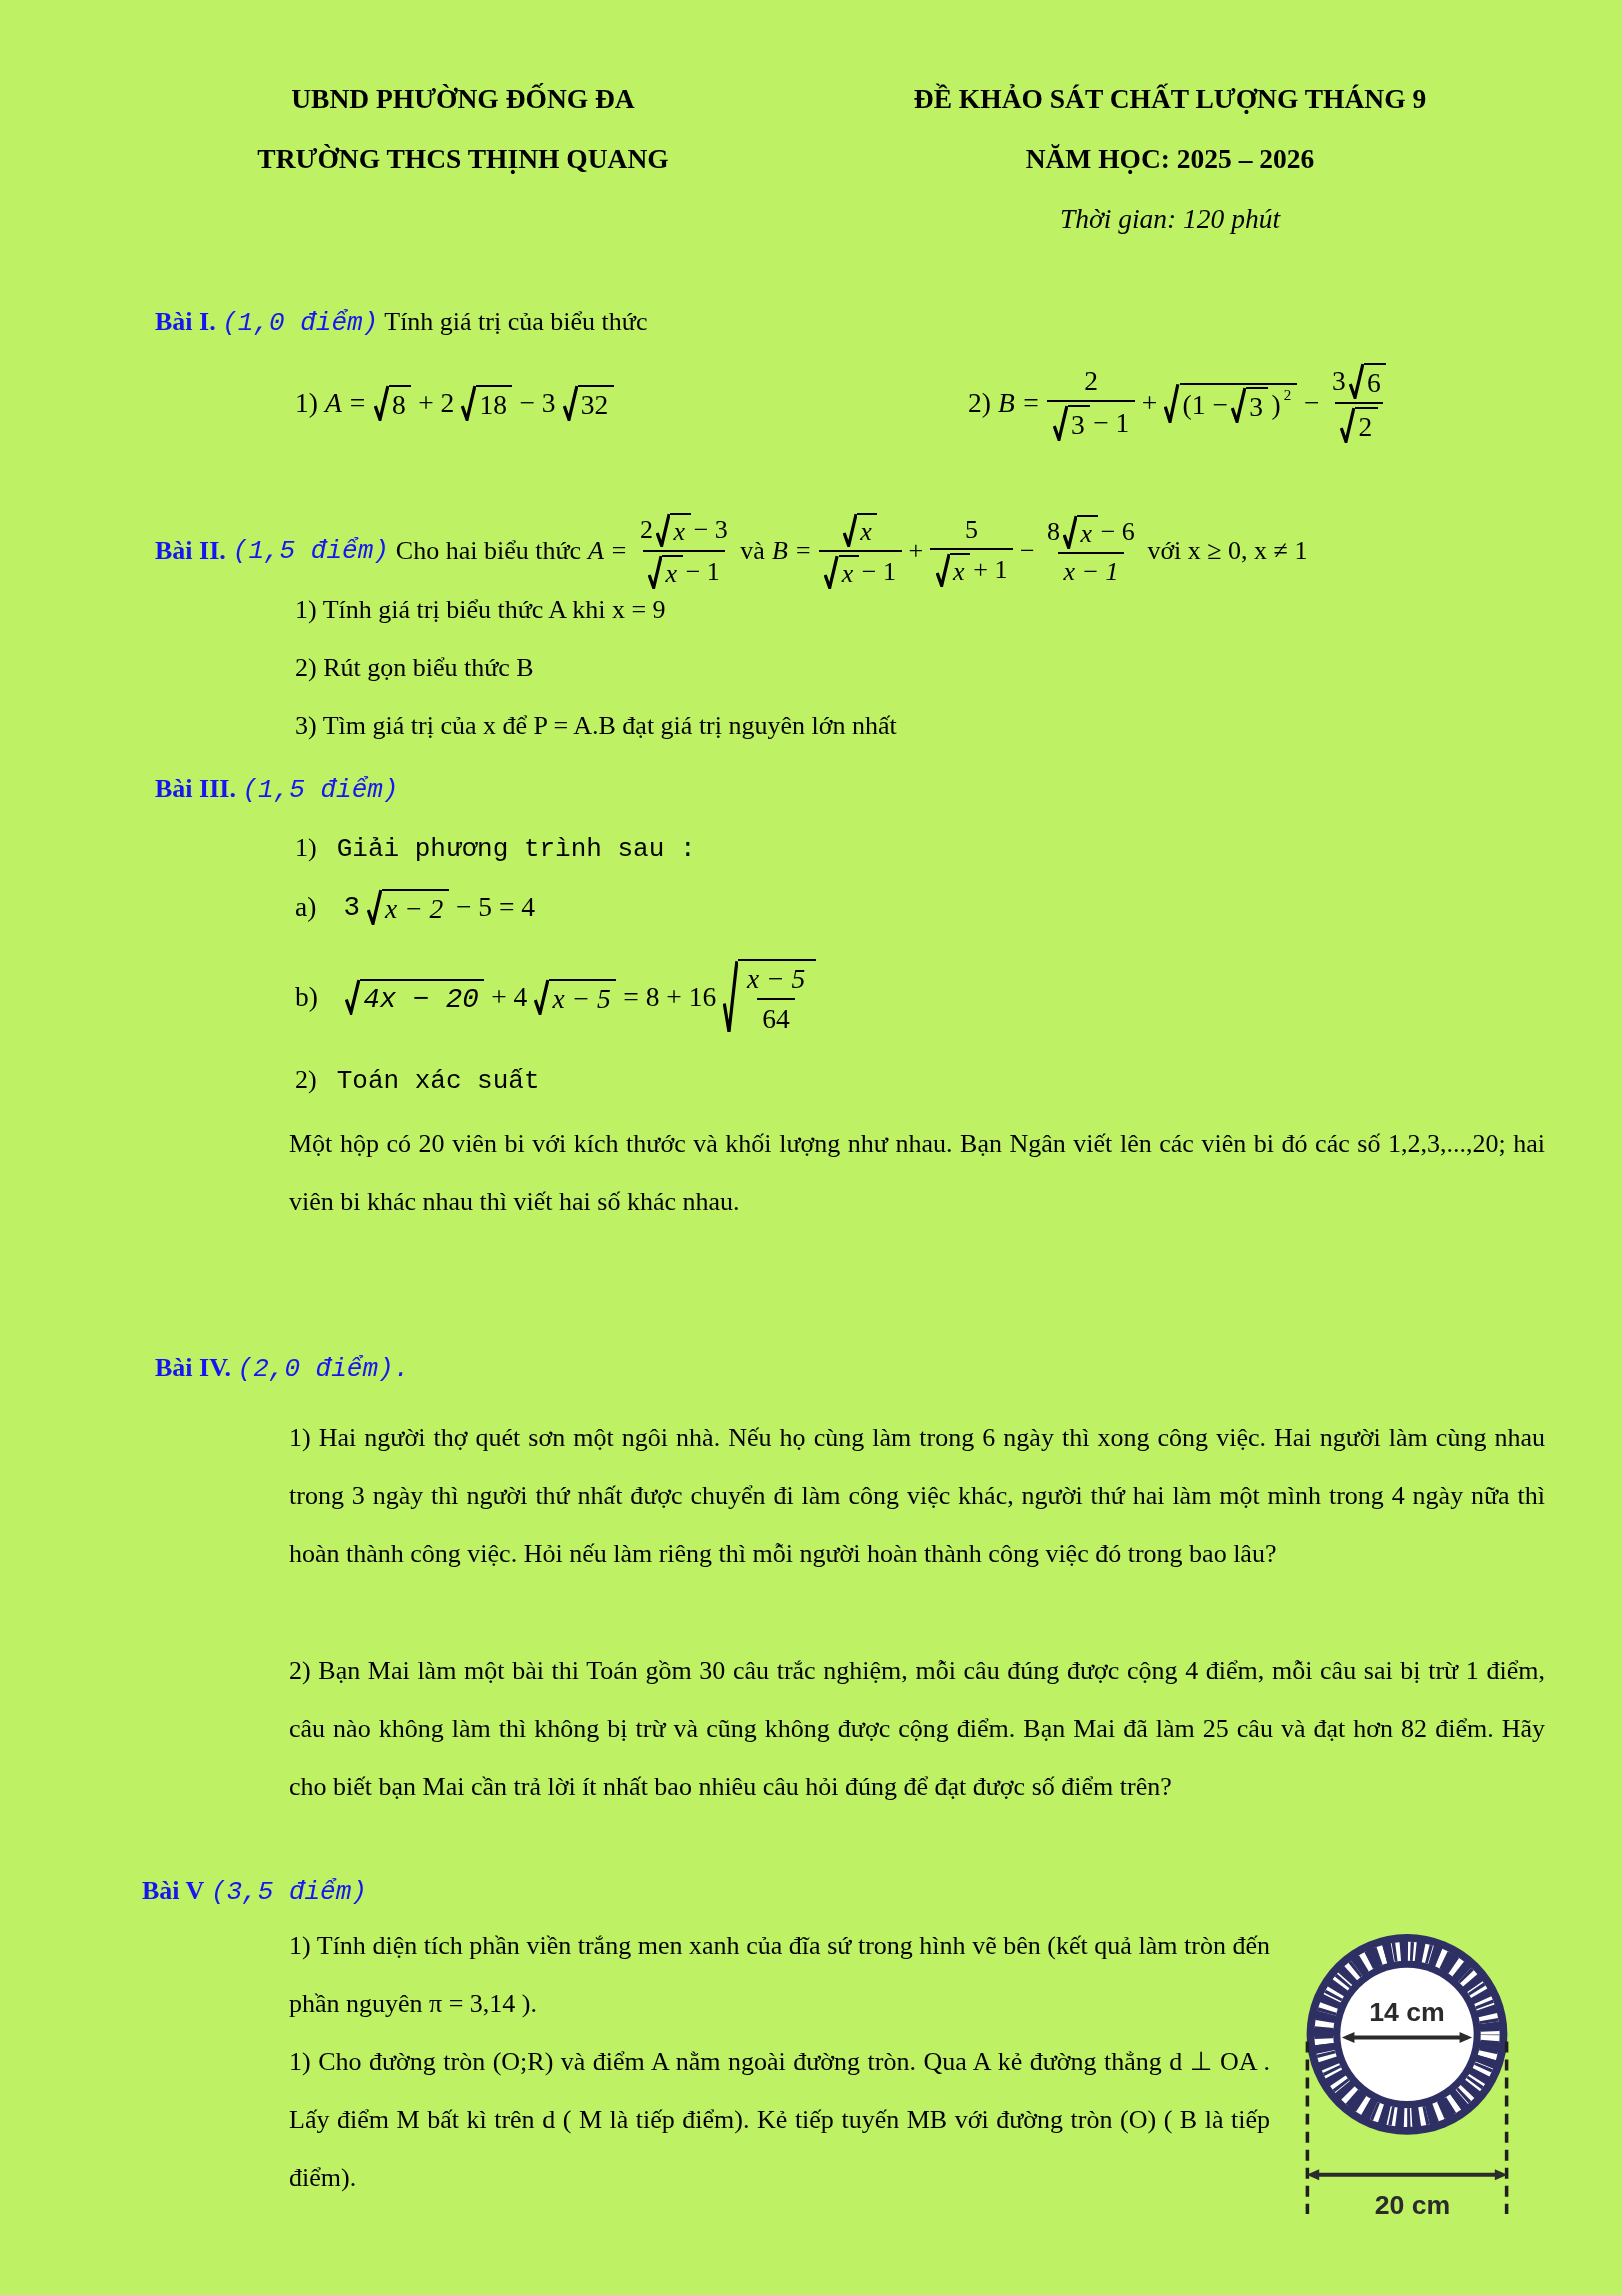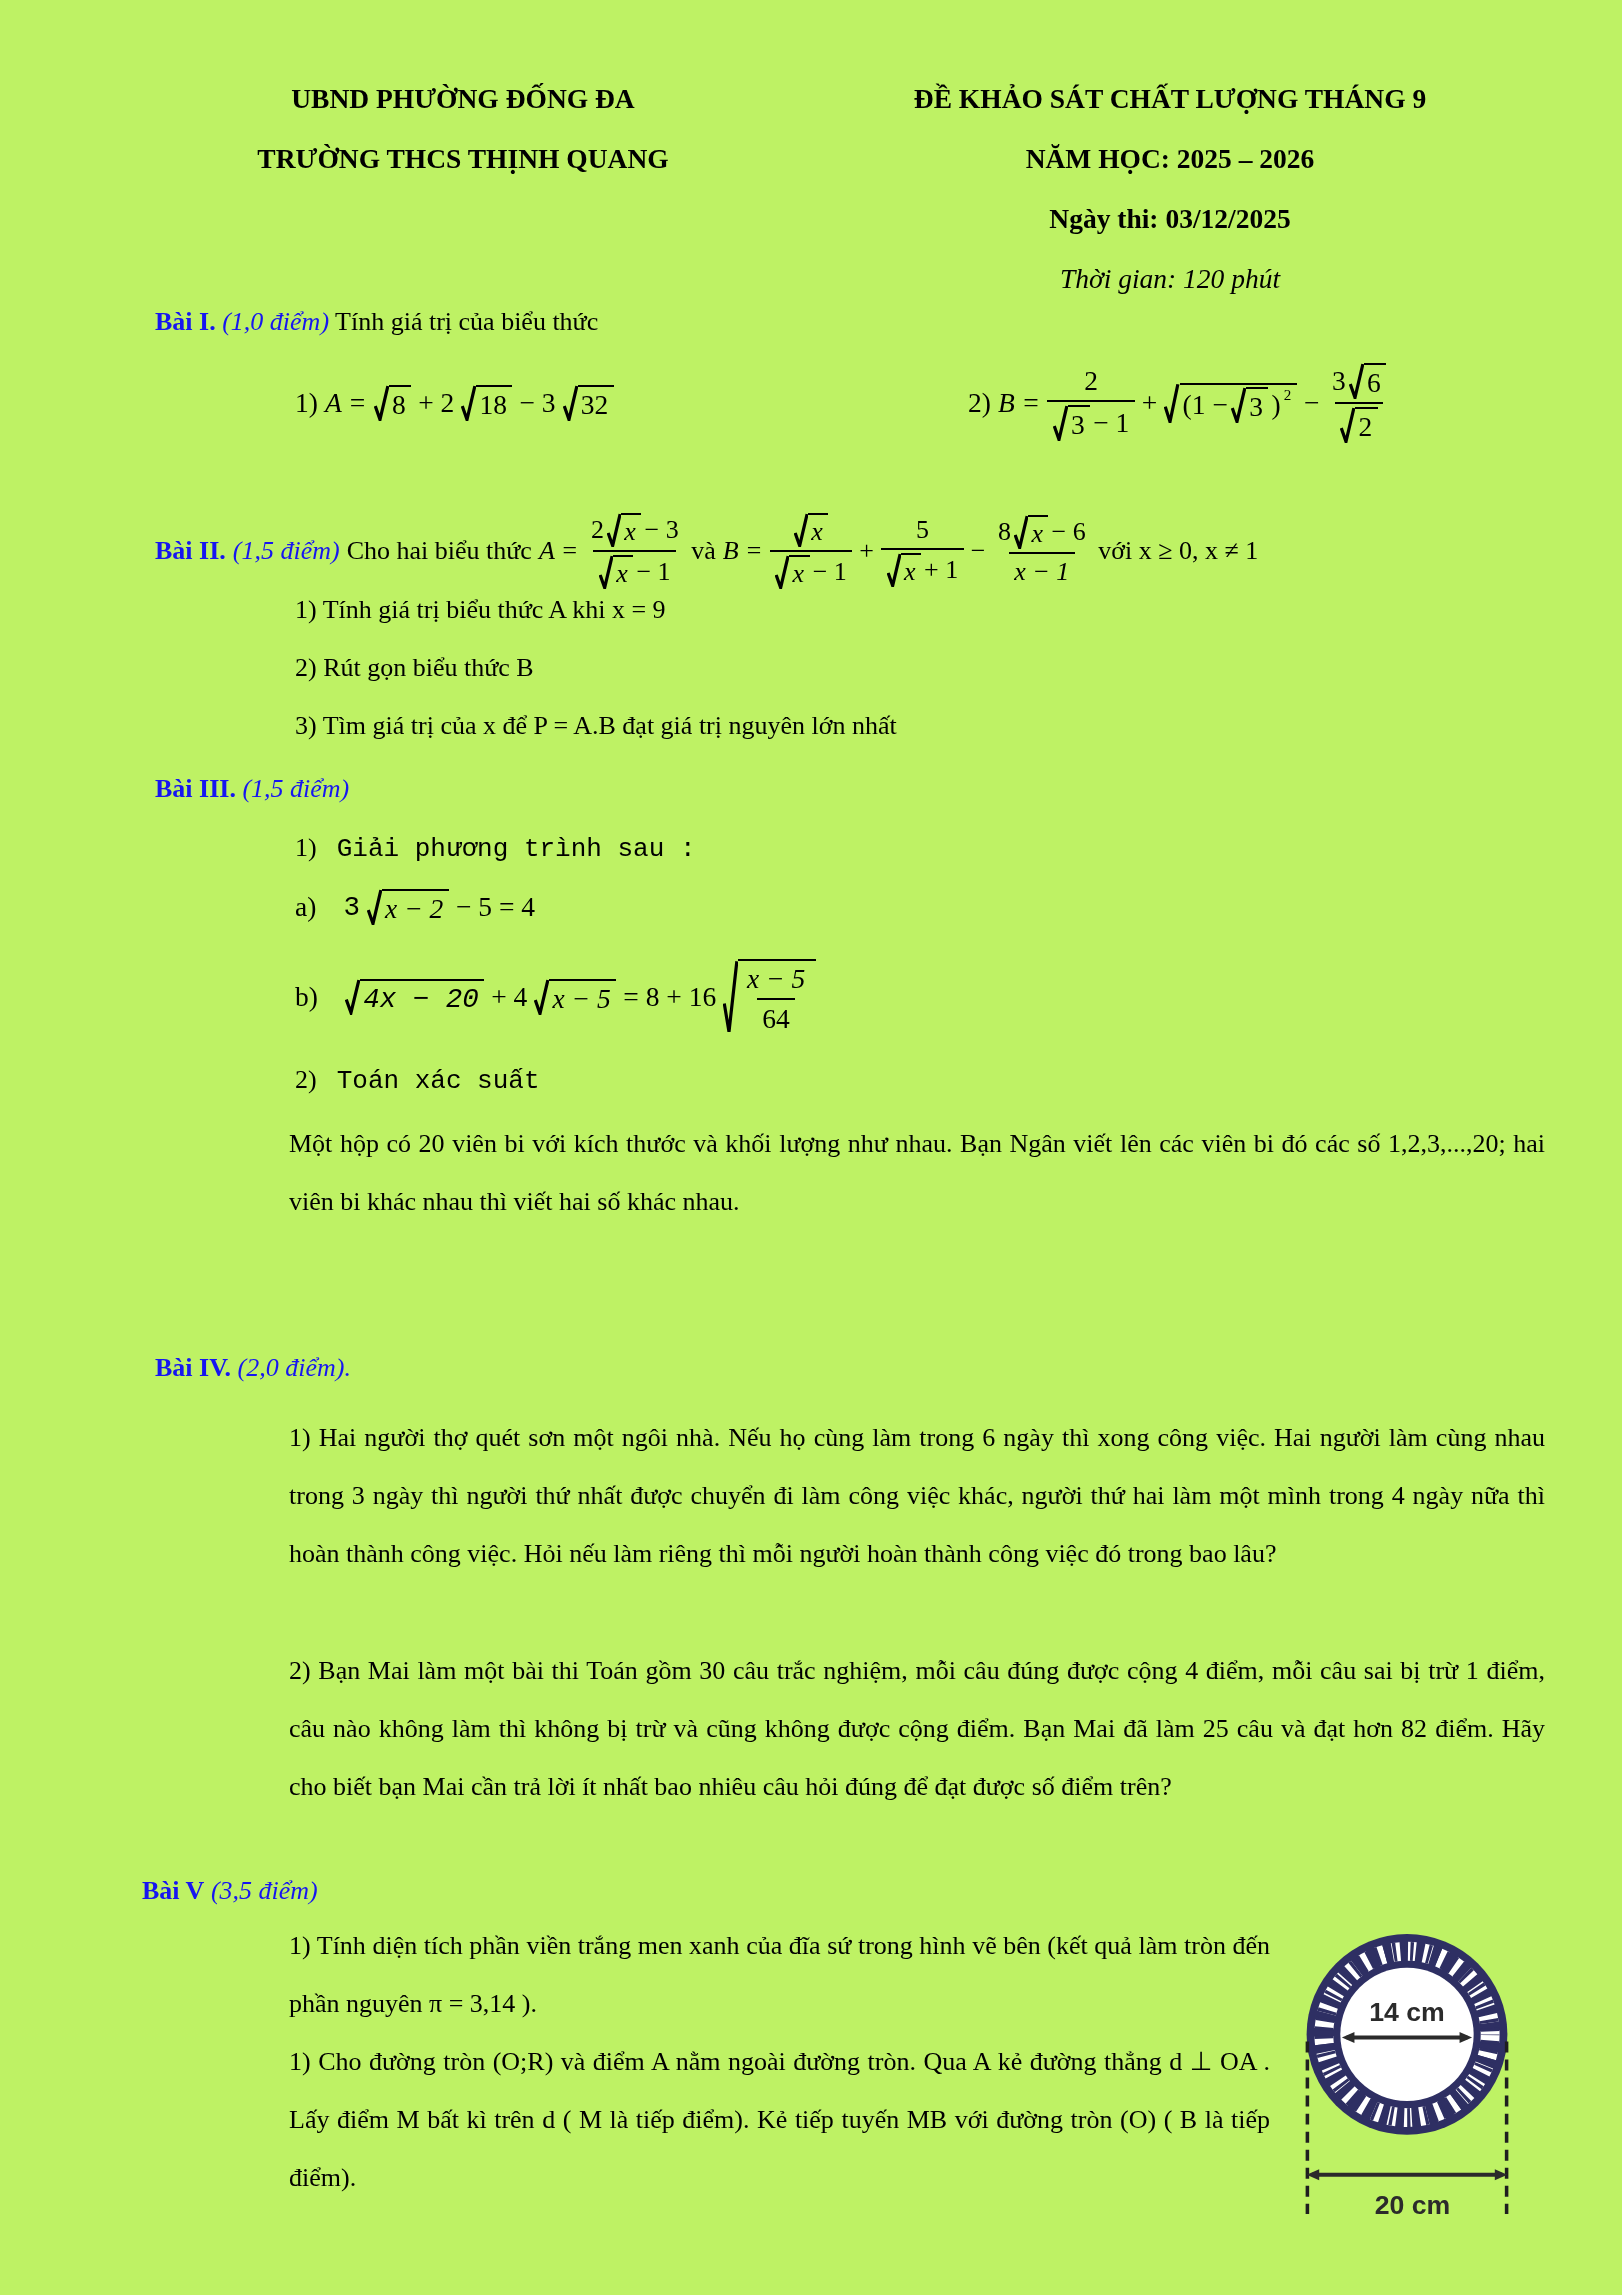--- a/index.html
+++ b/index.html
@@ -3,21 +3,21 @@
 <meta charset="utf-8">
 <style>
   :root{ --blue:#1616f0; }
   html,body{margin:0;padding:0;background:#fff;}
   .page{position:relative;width:1623px;height:2295px;background:#bef264;overflow:hidden;
         font-family:"Liberation Serif", serif;color:#000;}
   .abs{position:absolute;}
   .tline{font-size:26px;line-height:1.25;white-space:nowrap;}
   .para{font-size:26px;line-height:58px;text-align:justify;}
   .bh{font-weight:700;color:var(--blue);}
-  .bp{font-style:italic;color:var(--blue);}
+  .bp{font-style:italic;color:var(--blue);font-family:Liberation Mono, monospace;}
   .it{font-style:italic;}
   .hdr{font-weight:700;font-size:27.5px;text-align:center;line-height:60px;white-space:nowrap;}
   .hdr .norm-it{font-weight:400;font-style:italic;}
   .gap28{margin-left:20px;font-family:Liberation Mono, monospace;}
   
   .mrow{display:flex;align-items:center;font-size:27.5px;gap:7px;white-space:nowrap;}
   .fr{display:inline-flex;flex-direction:column;align-items:center;text-align:center;}
   .fr>.nu{display:inline-flex;align-items:center;justify-content:center;gap:3.1px;padding:0 5.5px 3.1px;}
   .fr>.de{display:inline-flex;align-items:center;justify-content:center;gap:3.1px;border-top:2.4px solid #000;padding:3.1px 5.5px 0;}
   .sq{position:relative;display:inline-flex;padding-left:0.55em;align-self:stretch0;}
@@ -37,21 +37,20 @@
 
 <div class="page">
 
   <div class="abs hdr" style="left:188px;top:69px;width:550px;">
     <div>UBND PHƯỜNG ĐỐNG ĐA</div>
     <div>TRƯỜNG THCS THỊNH QUANG</div>
   </div>
   <div class="abs hdr" style="left:793px;top:69px;width:754px;">
     <div>ĐỀ KHẢO SÁT CHẤT LƯỢNG THÁNG 9</div>
     <div>NĂM HỌC: 2025 – 2026</div>
-    <div>Ngày thi: 03/12/2025</div>
     <div class="norm-it">Thời gian: 120 phút</div>
   </div>
 
   <div class="abs tline" style="left:155px;top:306px;">
     <span class="bh">Bài I.</span>
     <span class="bp">(1,0 điểm)</span>
     <span>Tính giá trị của biểu thức</span>
   </div>
 
   <div class="abs mrow" style="left:295px;top:352px;height:102px;">

